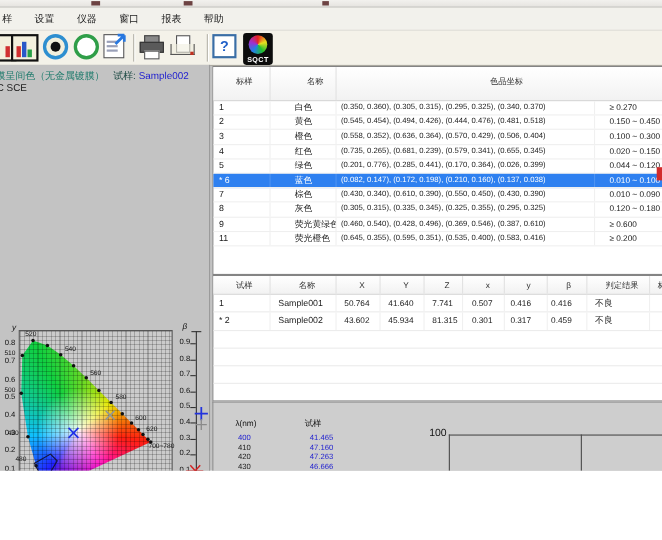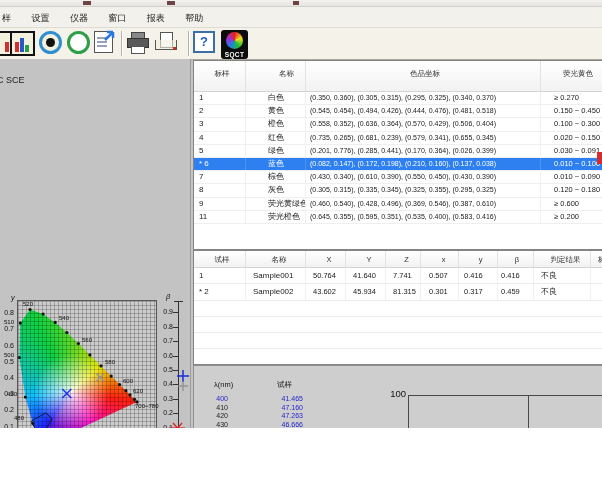--- a/index.html
+++ b/index.html
@@ -161,20 +161,24 @@
     </div>
     <div class="tbtn" style="left:221px;top:2px;">
       <div id="sqct">
           <div class="blob"></div>
           <div class="lbl">SQCT</div>
         </div>
     </div>
   </div>
 
   <div id="left-panel" class="abs">
+    <div id="info1" class="abs">
+      <span class="teal">膜呈间色（无金属镀膜）</span><span class="lab">试样:</span>
+      <span class="val">Sample002</span>
+    </div>
     <div id="info2" class="abs">
       <span>C</span> <span>SCE</span>
     </div>
 
     <div id="cie" class="abs">
       <div id="horseshoe"></div>
       <div id="cie-grid"></div>
       <svg width="138" height="145" style="position:absolute;inset:0;overflow:visible;">
         <circle cx="23.3" cy="139.2" r="1.6" fill="#111"></circle>
           <circle cx="20.1" cy="134.6" r="1.6" fill="#111"></circle>
@@ -278,22 +282,21 @@
       <line x1="0" y1="7" x2="16" y2="7" stroke="#d42020" stroke-width="1.2"></line>
       <line x1="4" y1="2" x2="13" y2="12" stroke="#d42020" stroke-width="1.3"></line>
         <line x1="4" y1="12" x2="13" y2="2" stroke="#d42020" stroke-width="1.3"></line>
     </svg>
   </div>
 
   <div id="std-table" class="abs panel">
     <div class="thead">
       <div class="th w1">标样</div>
       <div class="th w2">名称</div>
-      <div class="th w3" style="font-size:7.5px;">色品坐标</div>
-      <div class="th w4">荧光黄色</div>
+      <div class="th w4">色品坐标</div>
     </div>
     <div class="trow">
       <div class="c w1">1</div>
       <div class="c w2">白色</div>
       <div class="c w3">(0.350, 0.360), (0.305, 0.315), (0.295, 0.325), (0.340, 0.370)</div>
       <div class="c w4">≥ 0.270</div>
     </div>
     <div class="trow">
       <div class="c w1">2</div>
       <div class="c w2">黄色</div>
@@ -309,21 +312,21 @@
     <div class="trow">
       <div class="c w1">4</div>
       <div class="c w2">红色</div>
       <div class="c w3">(0.735, 0.265), (0.681, 0.239), (0.579, 0.341), (0.655, 0.345)</div>
       <div class="c w4">0.020 ~ 0.150</div>
     </div>
     <div class="trow">
       <div class="c w1">5</div>
       <div class="c w2">绿色</div>
       <div class="c w3">(0.201, 0.776), (0.285, 0.441), (0.170, 0.364), (0.026, 0.399)</div>
-      <div class="c w4">0.030 ~ 0.091</div>
+      <div class="c w4">0.044 ~ 0.120</div>
     </div>
     <div class="trow sel">
       <div class="c w1">* 6</div>
       <div class="c w2">蓝色</div>
       <div class="c w3">(0.082, 0.147), (0.172, 0.198), (0.210, 0.160), (0.137, 0.038)</div>
       <div class="c w4">0.010 ~ 0.100</div>
     </div>
     <div class="trow">
       <div class="c w1">7</div>
       <div class="c w2">棕色</div>

